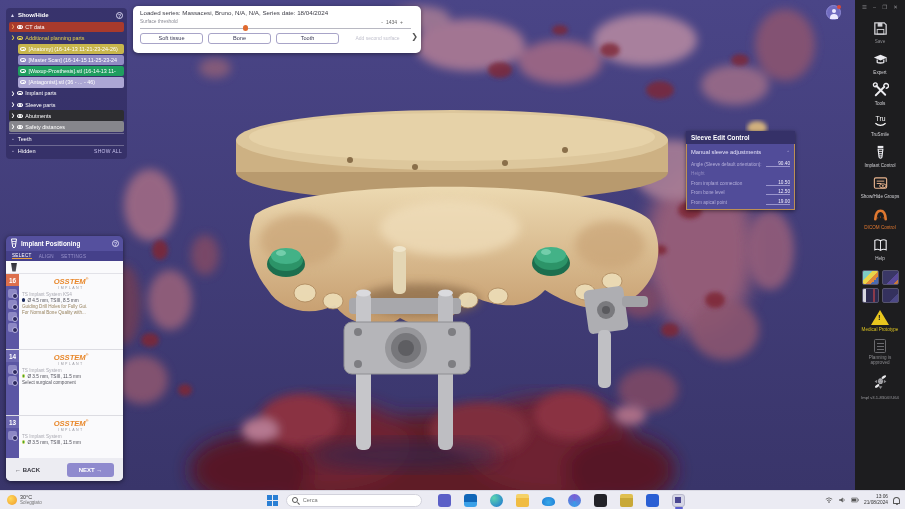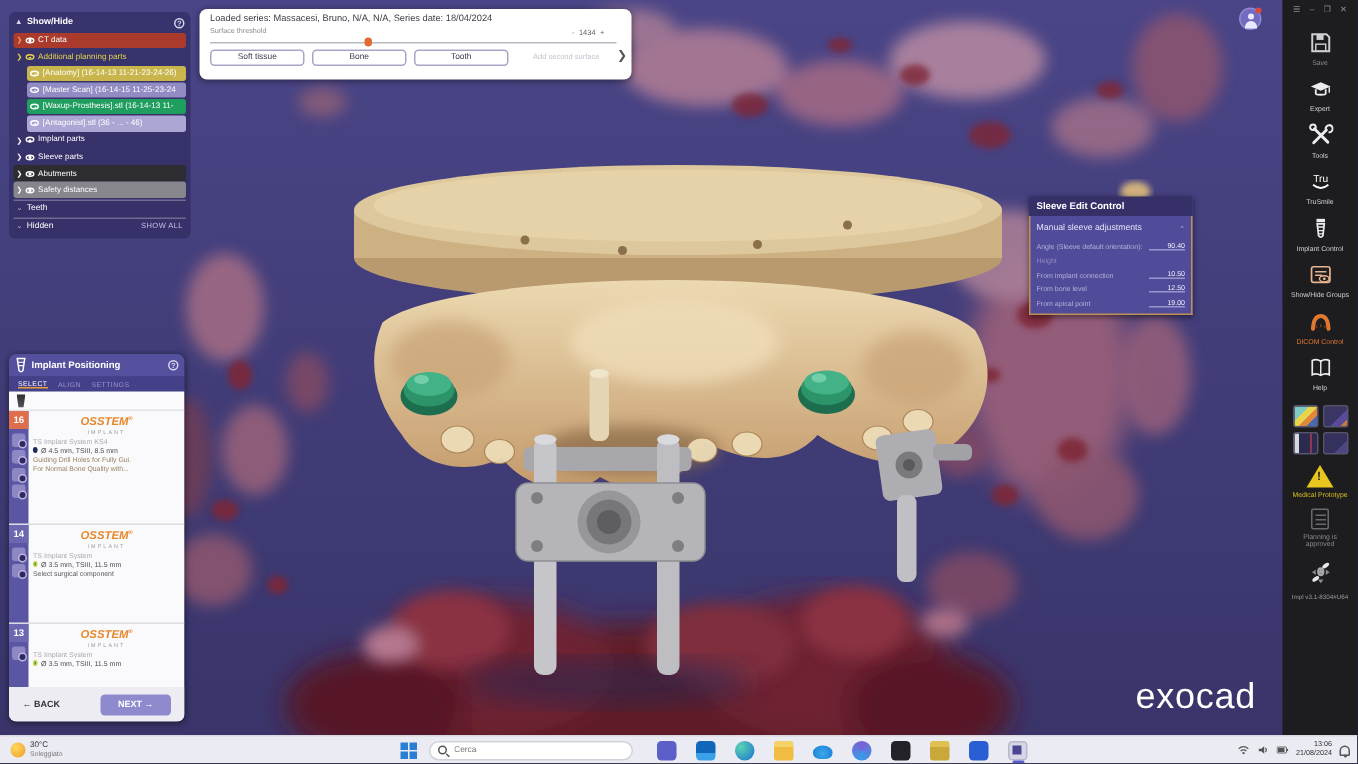--- a/index.html
+++ b/index.html
@@ -339,21 +339,20 @@
         <g transform="rotate(-8 606 310)">
           <rect x="586" y="288" width="40" height="44" rx="5" fill="#aeaeb2"></rect>
         </g>
         <circle cx="606" cy="310" r="9" fill="#7a7a7e"></circle>
           <circle cx="606" cy="310" r="4" fill="#5a5a5e"></circle>
         <rect x="598" y="330" width="13" height="58" rx="5" fill="#c0c0c4"></rect>
         <rect x="622" y="296" width="26" height="11" rx="4" fill="#a2a2a6"></rect>
       </g>
     </svg>
 
-    <div id="exocad-logo">exocad</div>
     <div id="avatar">
       <span class="head"></span>
       <span class="body"></span>
       <span class="dot"></span>
     </div>
   </div>
 
   <div id="showhide">
     <div class="hdr">
       <span class="car">▲</span>

